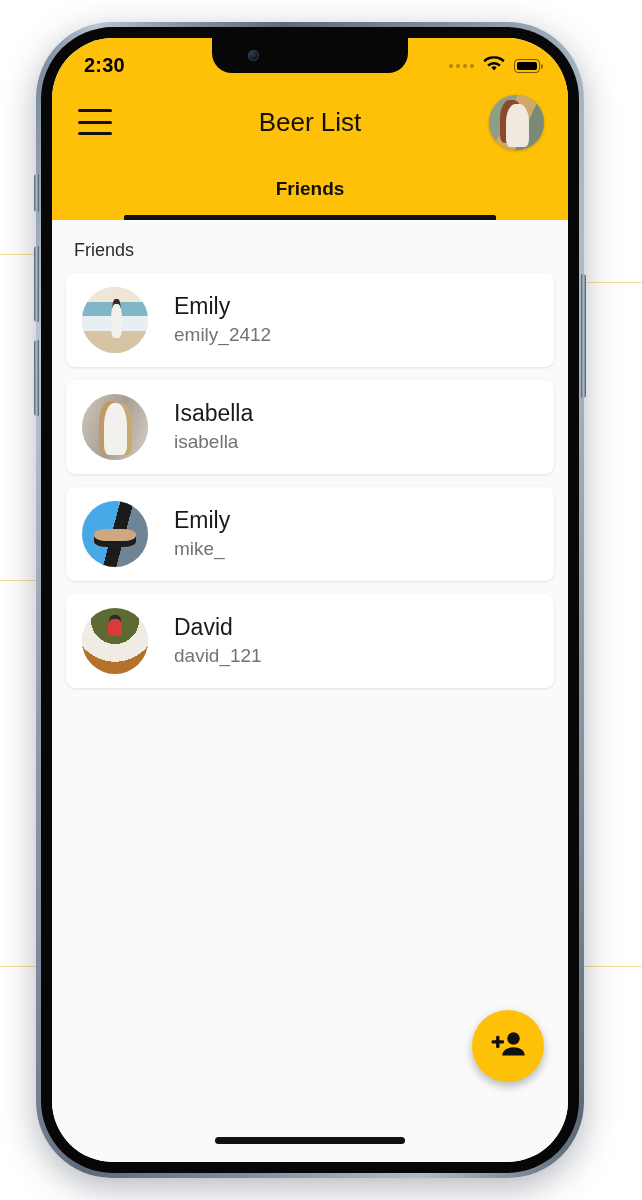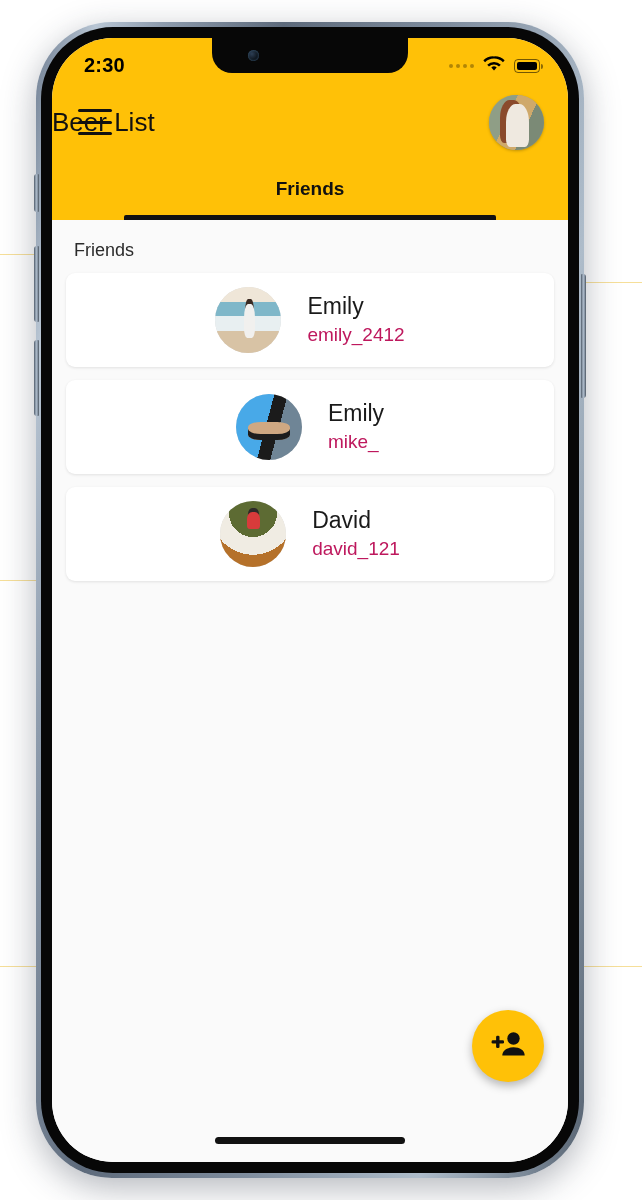--- a/index.html
+++ b/index.html
@@ -146,21 +146,21 @@
   }
   #menu-btn {
     width: 34px; height: 26px;
     display: flex; flex-direction: column; justify-content: space-between;
     cursor: pointer;
   }
   #menu-btn span { display: block; height: 3px; background: #111; border-radius: 2px; }
   #appbar-title {
     position: absolute;
     left: 0; right: 0;
-    text-align: left;
+    text-align: center;
     font-size: 26px;
     color: #111;
     pointer-events: none;
   }
   #profile-avatar {
     margin-left: auto;
     width: 55px; height: 55px;
     border-radius: 50%;
     overflow: hidden;
     position: relative;
@@ -220,33 +220,32 @@
   }
   .card {
     background: #fff;
     margin: 0 14px 13px 14px;
     border-radius: 9px;
     box-shadow: 0 1px 3px rgba(0,0,0,.10);
     display: flex;
     align-items: center;
     padding: 14px 16px;
     cursor: pointer;
-    justify-content: center;
   }
   .avatar {
     width: 66px; height: 66px;
     border-radius: 50%;
     overflow: hidden;
     flex: 0 0 66px;
     position: relative;
     background: #d8d8d8;
   }
   .names { margin-left: 26px; }
   .nm { font-size: 23px; color: #1a1a1a; line-height: 1.22; }
-  .un { font-size: 19px; color: #be185d; line-height: 1.35; margin-top: 2px; }
+  .un { font-size: 19px; color: #737373; line-height: 1.35; margin-top: 2px; }
 
   
   #fab {
     position: absolute;
     right: 24px; bottom: 80px;
     width: 72px; height: 72px;
     border-radius: 50%;
     background: #ffc107;
     box-shadow: 0 4px 10px rgba(0,0,0,.28);
     display: flex; align-items: center; justify-content: center;
@@ -352,20 +351,29 @@
           <div class="card">
             <div class="avatar">
                 <div class="av-emily" style="position:absolute;inset:0;"></div>
               </div>
             <div class="names">
               <div class="nm">Emily</div>
               <div class="un">emily_2412</div>
             </div>
           </div>
 
+          <div class="card">
+            <div class="avatar">
+                <div class="av-isabella" style="position:absolute;inset:0;"></div>
+              </div>
+            <div class="names">
+              <div class="nm">Isabella</div>
+              <div class="un">isabella</div>
+            </div>
+          </div>
 
 
           <div class="card">
             <div class="avatar">
                 <div class="av-mike" style="position:absolute;inset:0;"></div>
               </div>
             <div class="names">
               <div class="nm">Emily</div>
               <div class="un">mike_</div>
             </div>

